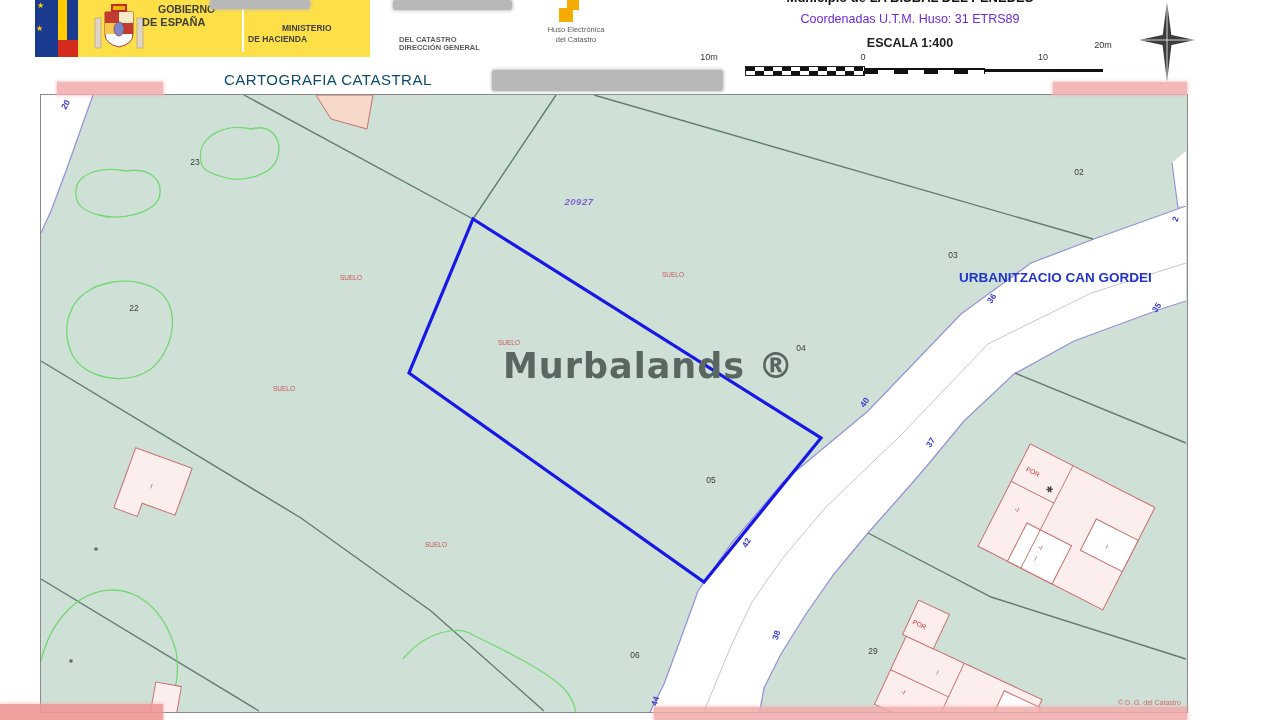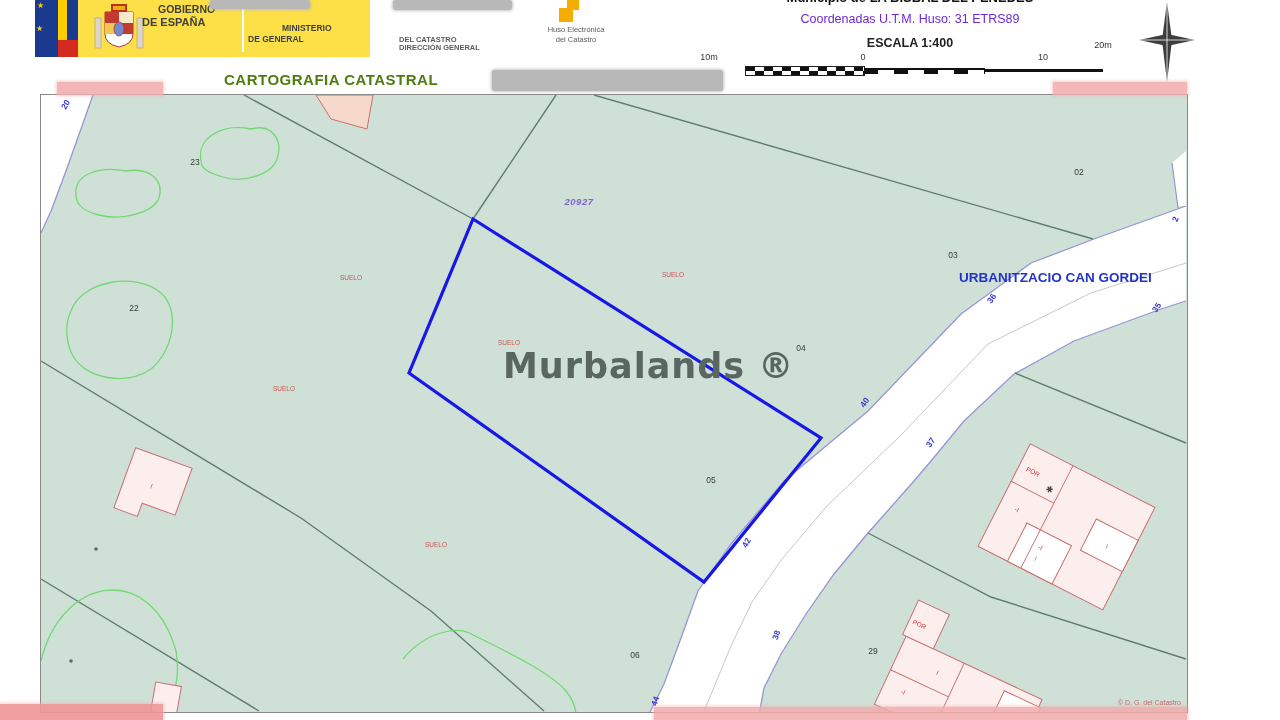--- a/index.html
+++ b/index.html
@@ -35,38 +35,38 @@
       <rect x="13" y="10" width="14" height="11" fill="#c33a2e"></rect>
       <rect x="27" y="21" width="14" height="11" fill="#c33a2e"></rect>
       <rect x="27" y="10" width="14" height="11" fill="#f5e9c8"></rect>
       <rect x="13" y="21" width="14" height="11" fill="#f2c94c"></rect>
       <ellipse cx="27" cy="27" rx="5" ry="7" fill="#7788cc" stroke="#a33a3a" stroke-width="0.8"></ellipse>
     </svg>
     <div class="abs hdr-txt" style="left:80px;top:3px;font-size:10.5px;">GOBIERNO</div>
     <div class="abs hdr-txt" style="left:64px;top:16px;font-size:11px;">DE ESPAÑA</div>
     <div class="abs" style="left:164px;top:4px;width:2px;height:48px;background:#fff;"></div>
     <div class="abs hdr-txt" style="left:176px;top:24px;font-size:8.5px;margin-left:28px;">MINISTERIO</div>
-    <div class="abs hdr-txt" style="left:170px;top:35px;font-size:8.5px;">DE GENERAL</div>
+    <div class="abs hdr-txt" style="left:170px;top:35px;font-size:8.5px;">DE HACIENDA</div>
   </div>
 
   <div class="abs gray-redact" style="left:210px;top:0;width:100px;height:9px;"></div>
   <div class="abs gray-redact" style="left:393px;top:0;width:119px;height:10px;"></div>
   <div class="abs gray-redact" style="left:492px;top:70px;width:231px;height:21px;"></div>
 
   <div class="abs" style="left:399px;top:43px;font-size:7.5px;color:#5a5a5a;font-weight:bold;">DIRECCIÓN GENERAL</div>
   <div class="abs" style="left:399px;top:35px;font-size:7.5px;color:#5a5a5a;font-weight:bold;">DEL CATASTRO</div>
 
   <svg class="abs" style="left:552px;top:0;" width="30" height="22" viewBox="0 0 30 22">
     <rect x="7" y="8" width="14" height="14" fill="#f5ab00"></rect>
     <rect x="15" y="0" width="12" height="10" fill="#f5ab00"></rect>
   </svg>
   <div class="abs ctr" style="left:538px;top:25px;width:76px;font-size:7.5px;color:#5a5a5a;">Huso Electrónica</div>
   <div class="abs ctr" style="left:538px;top:35px;width:76px;font-size:7.5px;color:#5a5a5a;">del Catastro</div>
 
-  <div class="abs" style="left:224px;top:71px;font-size:15px;font-weight:bold;color:#4d7c0f;letter-spacing:.5px;">CARTOGRAFIA CATASTRAL</div>
+  <div class="abs" style="left:224px;top:71px;font-size:15px;font-weight:normal;color:#0c4a6e;letter-spacing:.5px;">CARTOGRAFIA CATASTRAL</div>
 
   <div class="abs ctr" style="left:750px;top:-10px;width:320px;font-size:13px;font-weight:bold;color:#111;">Municipio de LA BISBAL DEL PENEDES</div>
   <div class="abs ctr" style="left:750px;top:12px;width:320px;font-size:12.5px;color:#6d28d9;">Coordenadas U.T.M. Huso: 31 ETRS89</div>
   <div class="abs ctr" style="left:750px;top:36px;width:320px;font-size:12.5px;font-weight:600;color:#222;">ESCALA 1:400</div>
 
   <div class="abs ctr" style="left:694px;top:52px;width:30px;font-size:9px;color:#333;">10m</div>
   <div class="abs ctr" style="left:848px;top:52px;width:30px;font-size:9px;color:#333;">0</div>
   <div class="abs ctr" style="left:1028px;top:52px;width:30px;font-size:9px;color:#333;">10</div>
   <div class="abs ctr" style="left:1088px;top:40px;width:30px;font-size:9px;color:#333;">20m</div>
   <div class="abs" style="left:745px;top:66px;width:118px;height:8px;border:1px solid #222;

